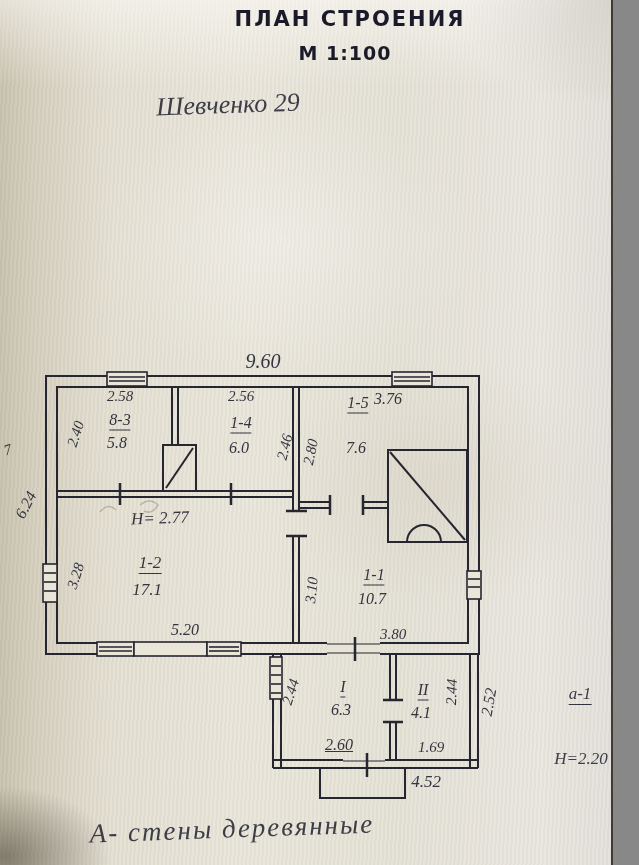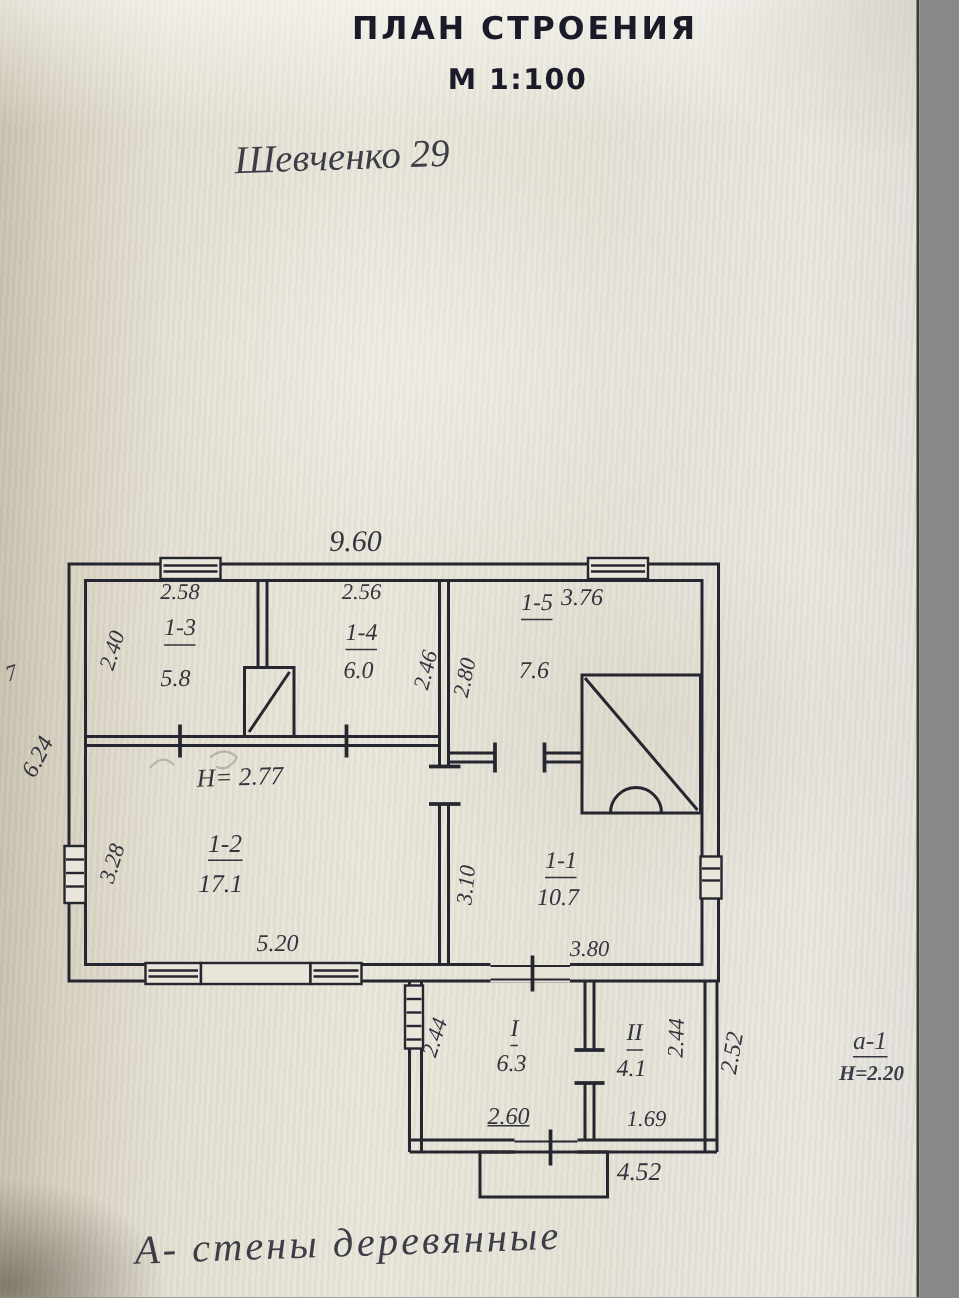--- a/index.html
+++ b/index.html
@@ -158,26 +158,26 @@
 
       <rect x="320" y="768" width="85" height="30"></rect>
     </g>
 
     <path d="M 100 512 q 8 -10 16 -2 M 140 505 q 10 -8 18 0 q -6 10 -14 6" stroke="#9a9484" stroke-width="1.5" fill="none" opacity="0.55"></path>
   </svg>
 
   <span class="lbl hand" style="left:228px;top:105px;font-size:26px;transform:translate(-50%,-50%) rotate(-2deg);">Шевченко 29</span>
   <span class="lbl hand" style="left:8px;top:450px;transform:translate(-50%,-50%) rotate(-18deg);">7</span>
 
-  <span class="lbl" style="left:237px;top:361px;font-size:20px;">9.60</span>
+  <span class="lbl" style="left:263px;top:361px;font-size:20px;">9.60</span>
   <span class="lbl" style="left:26px;top:505px;font-size:16px;transform:translate(-50%,-50%) rotate(-63deg);">6.24</span>
 
   <span class="lbl" style="left:120px;top:396px;">2.58</span>
-  <span class="lbl u" style="left:120px;top:421px;font-size:16px;">1-3</span>
-  <span class="lbl" style="left:117px;top:453px;font-size:16px;">5.8</span>
+  <span class="lbl u" style="left:120px;top:421px;font-size:16px;">8-3</span>
+  <span class="lbl" style="left:117px;top:443px;font-size:16px;">5.8</span>
   <span class="lbl" style="left:76px;top:434px;transform:translate(-50%,-50%) rotate(-72deg);">2.40</span>
 
   <span class="lbl" style="left:241px;top:396px;">2.56</span>
   <span class="lbl u" style="left:241px;top:424px;font-size:16px;">1-4</span>
   <span class="lbl" style="left:239px;top:448px;font-size:16px;">6.0</span>
   <span class="lbl" style="left:285px;top:447px;transform:translate(-50%,-50%) rotate(-76deg);">2.46</span>
 
   <span class="lbl" style="left:388px;top:399px;font-size:16px;">3.76</span>
   <span class="lbl u" style="left:358px;top:404px;font-size:16px;">1-5</span>
   <span class="lbl" style="left:356px;top:448px;font-size:16px;">7.6</span>
@@ -202,17 +202,17 @@
 
   <span class="lbl u" style="left:423px;top:691px;font-size:16px;">II</span>
   <span class="lbl" style="left:421px;top:713px;font-size:16px;">4.1</span>
   <span class="lbl" style="left:452px;top:692px;transform:translate(-50%,-50%) rotate(-88deg);">2.44</span>
   <span class="lbl" style="left:431px;top:747px;">1.69</span>
 
   <span class="lbl" style="left:489px;top:702px;font-size:16px;transform:translate(-50%,-50%) rotate(-80deg);">2.52</span>
   <span class="lbl" style="left:426px;top:781px;font-size:17px;">4.52</span>
 
   <span class="lbl u hand" style="left:580px;top:695px;font-size:17px;">а-1</span>
-  <span class="lbl hand" style="left:581px;top:717px;font-size:14px;font-weight:bold;">H=2.20</span>
+  <span class="lbl hand" style="left:581px;top:758px;font-size:17px;">H=2.20</span>
 
   <span class="lbl hand" style="left:232px;top:829px;font-size:27px;transform:translate(-50%,-50%) rotate(-2deg);letter-spacing:2px;">А- стены деревянные</span>
 
 </div>
 
 </body></html>

